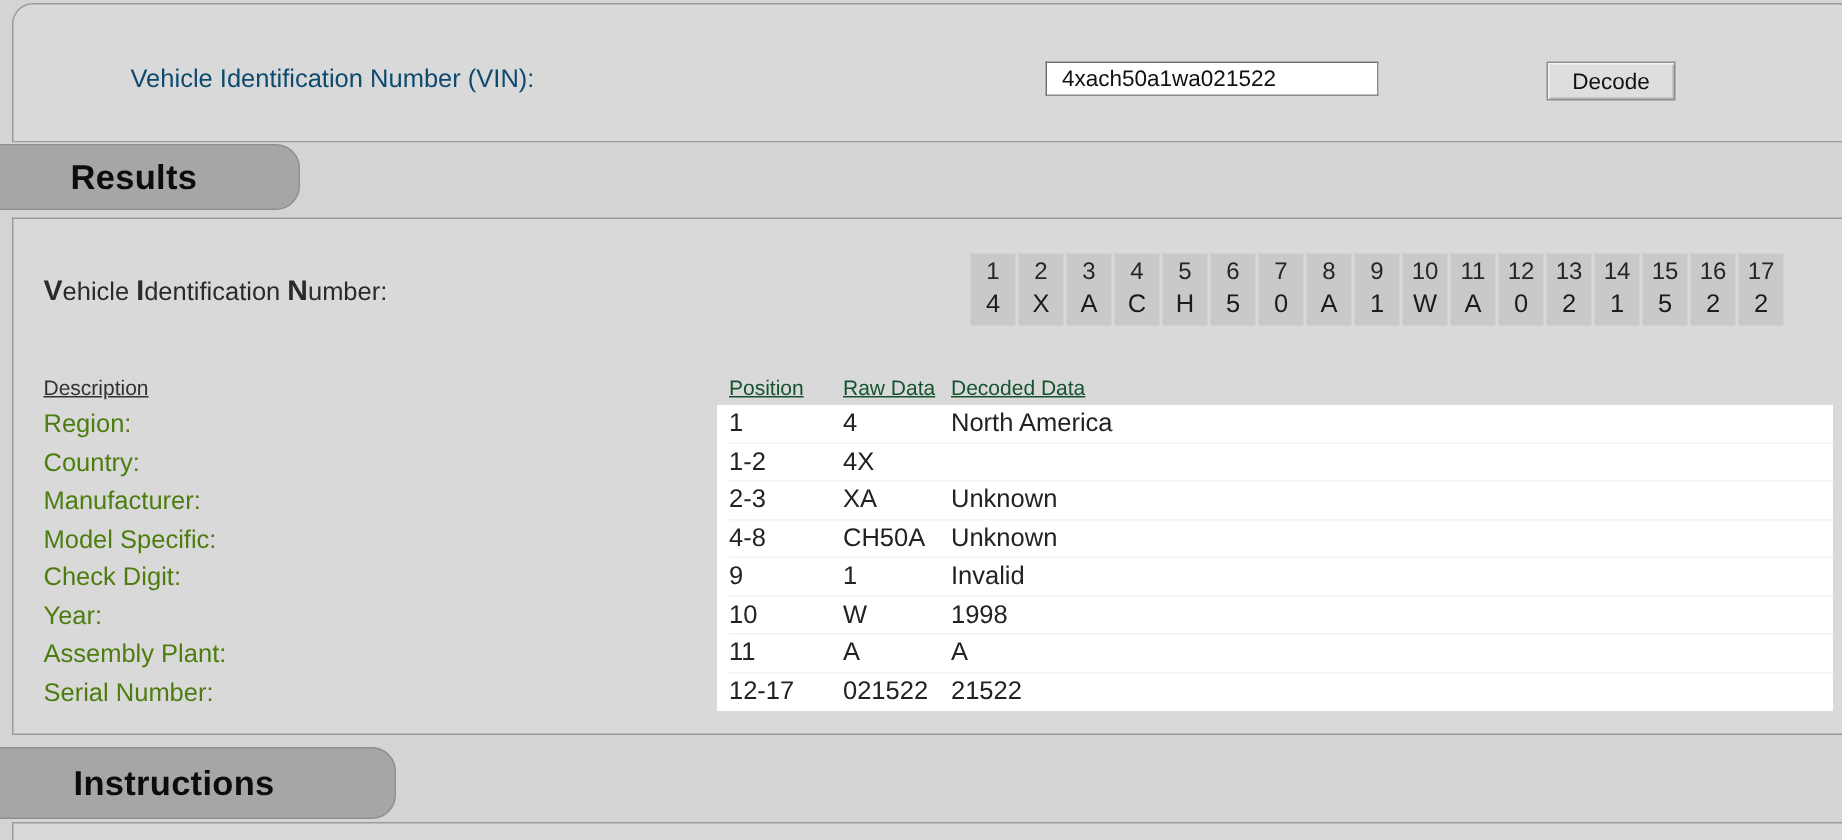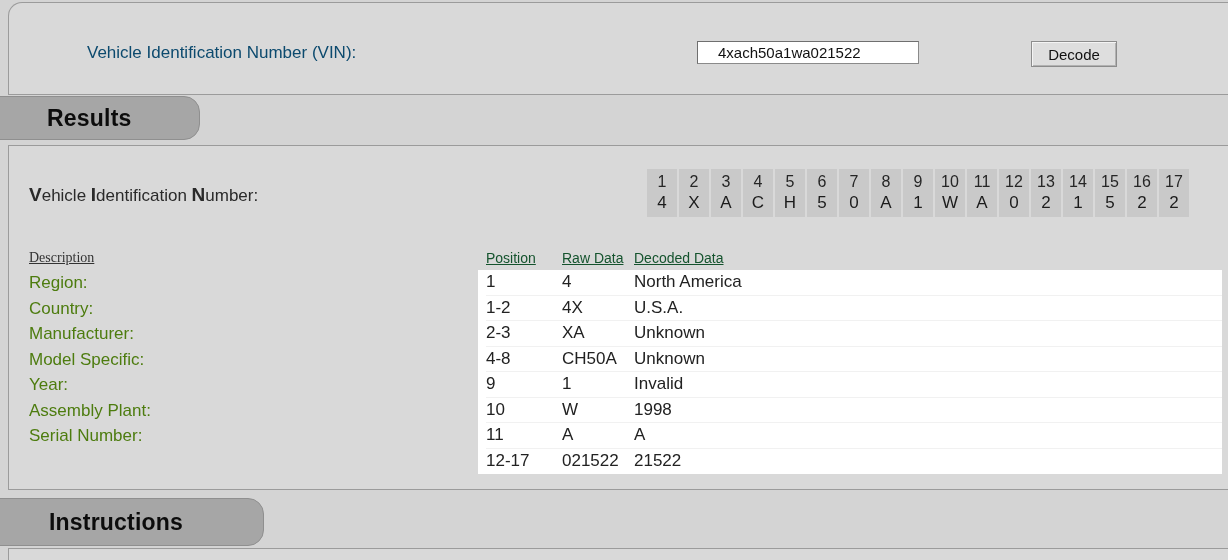--- a/index.html
+++ b/index.html
@@ -53,21 +53,21 @@
     top: 38px;
     width: 222px;
     height: 23px;
     font-family: "Liberation Sans", sans-serif;
     font-size: 15px;
     color: #111;
     background: #ffffff;
     border: 1px solid #8a8a8a;
     border-top-color: #6f6f6f;
     border-left-color: #6f6f6f;
-    padding: 0 20px;
+    padding: 0 10px;
     box-sizing: border-box;
     outline: none;
   }
   .decode-btn {
     position: absolute;
     left: 1022px;
     top: 38px;
     width: 86px;
     height: 26px;
     background: #dedede;
@@ -176,21 +176,20 @@
     left: 20px;
     top: 102px;
     width: 440px;
   }
   .desc-head {
     font-size: 14px;
     color: #333;
     text-decoration: underline;
     height: 22px;
     line-height: 20px;
-    font-family: Liberation Serif, serif;
   }
   .desc-item {
     font-size: 17px;
     color: #4d7c0f;
     height: 25.5px;
     line-height: 25px;
     white-space: nowrap;
   }
 
   
@@ -328,20 +327,21 @@
       </div>
   </div>
 
   <div class="desc-col">
     <div class="desc-head">Description</div>
     <div id="desc-list">
         <div class="desc-item">Region:</div>
         <div class="desc-item">Country:</div>
         <div class="desc-item">Manufacturer:</div>
         <div class="desc-item">Model Specific:</div>
+        <div class="desc-item">Check Digit:</div>
         <div class="desc-item">Year:</div>
         <div class="desc-item">Assembly Plant:</div>
         <div class="desc-item">Serial Number:</div>
       </div>
   </div>
 
   <div class="data-table">
     <div class="dt-head">
       <span class="c-pos">Position</span>
       <span class="c-raw">Raw Data</span>
@@ -349,21 +349,20 @@
     </div>
     <div class="dt-body" id="dt-body">
         <div class="dt-row">
           <span class="c-pos">1</span>
           <span class="c-raw">4</span>
           <span class="c-dec">North America</span>
         </div>
         <div class="dt-row">
           <span class="c-pos">1-2</span>
           <span class="c-raw">4X</span>
-          <span class="c-dec">U.S.A.</span>
         </div>
         <div class="dt-row">
           <span class="c-pos">2-3</span>
           <span class="c-raw">XA</span>
           <span class="c-dec">Unknown</span>
         </div>
         <div class="dt-row">
           <span class="c-pos">4-8</span>
           <span class="c-raw">CH50A</span>
           <span class="c-dec">Unknown</span>

